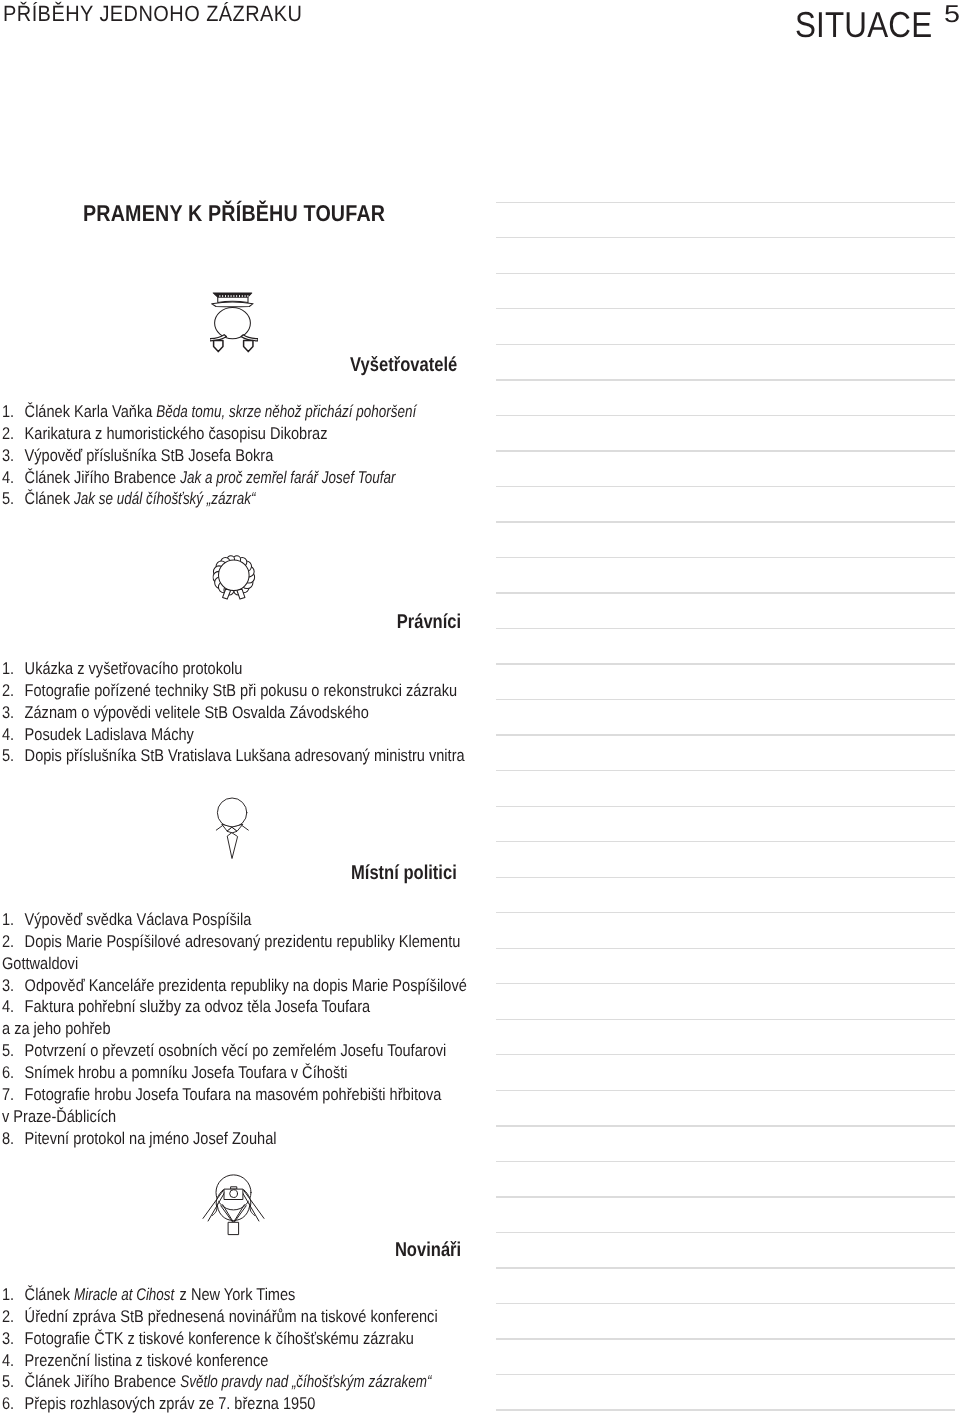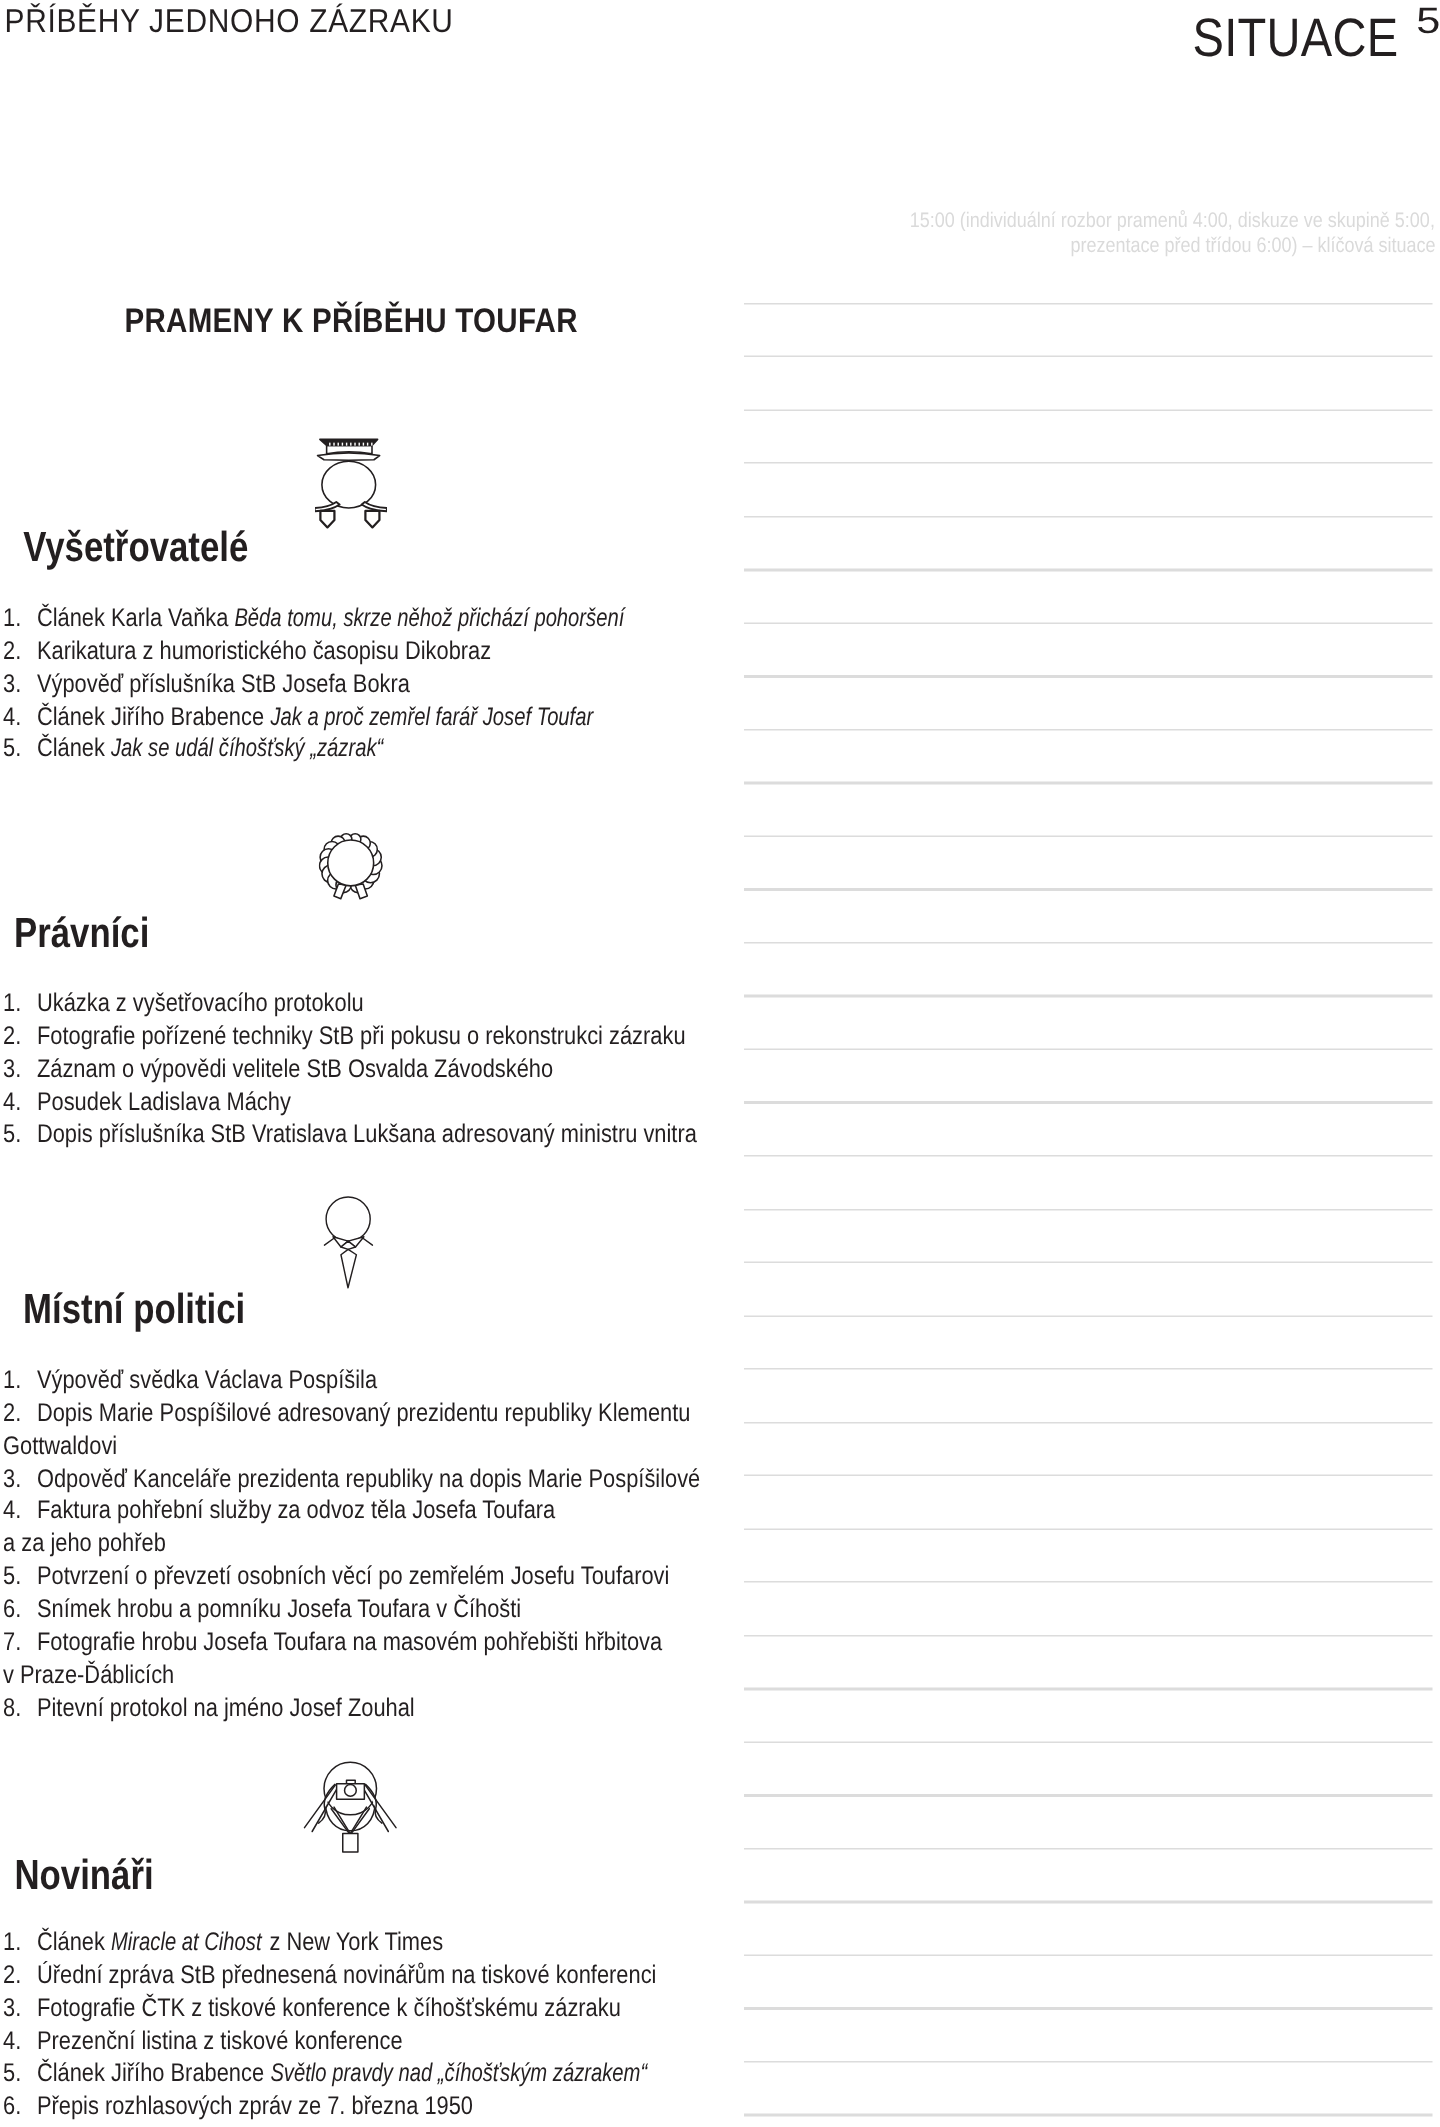--- a/index.html
+++ b/index.html
@@ -43,22 +43,22 @@
     position:absolute;left:82.6px;top:202.2px;
     font-size:22.8px;font-weight:700;letter-spacing:0.2px;color:#231f20;
     line-height:22.8px;white-space:nowrap;
     transform:scaleX(0.864);transform-origin:0 0;
   }
 
   
   .group{position:absolute;left:0;width:560px;}
   .group-icon{position:absolute;left:234px;transform:translateX(-50%);top:0;}
   .group-label{
-    position:absolute;left:0;width:468px;text-align:left;
-    font-size:28px;font-weight:700;letter-spacing:0px;color:#231f20;
+    position:absolute;left:0;width:468px;text-align:right;
+    font-size:20px;font-weight:700;letter-spacing:0px;color:#231f20;
     line-height:20.5px;white-space:nowrap;
   }
   .group-label span{display:inline-block;transform:scaleX(0.828);}
   ul.srclist{
     list-style:none;margin:0;padding:0;position:absolute;left:2.2px;
     font-size:17px;line-height:21.86px;color:#231f20;
     width:600px;
     transform:scaleX(0.857);transform-origin:0 0;
   }
   ul.srclist li{position:relative;}
@@ -104,21 +104,20 @@
       <div class="rule" style="top: 1302.84px;"></div>
       <div class="rule" style="top: 1338.37px;"></div>
       <div class="rule" style="top: 1373.89px;"></div>
       <div class="rule" style="top: 1409.42px;"></div>
     </div>
 
   <div class="series-title">PŘÍBĚHY JEDNOHO ZÁZRAKU</div>
 
   <div class="section-title"><span>SITUACE</span><span class="num">5</span></div>
 
-  <div class="timing"><span>15:00 (individuální rozbor pramenů 4:00, diskuze ve skupině 5:00,</span><br><span>prezentace před třídou 6:00) – klíčová situace</span></div>
 
   <div class="sources-heading">PRAMENY K PŘÍBĚHU TOUFAR</div>
 
   <div id="groups">
       <div class="group" style="top: 0px;">
         <svg class="group-icon" viewBox="0 0 48 62" width="48" height="62" style="top: 291px;">
     <g fill="#fff" stroke="#231f20" stroke-width="1.05" stroke-linejoin="round" stroke-linecap="round">
 
       <ellipse cx="22.5" cy="32.1" rx="17.9" ry="15.6"></ellipse>
 

